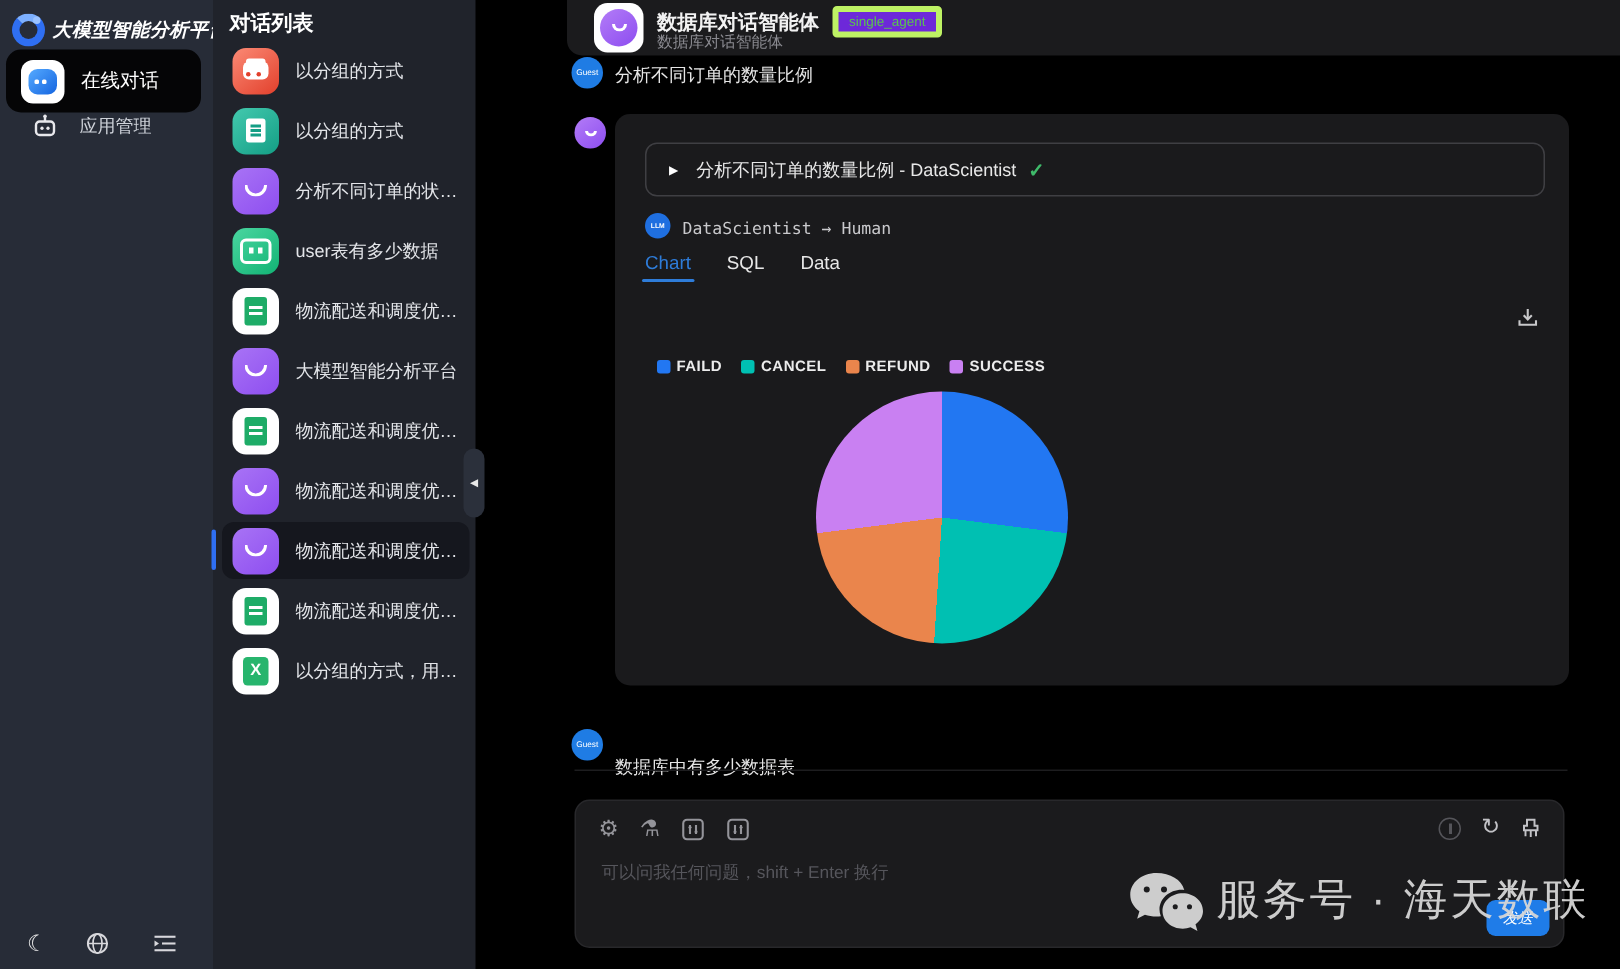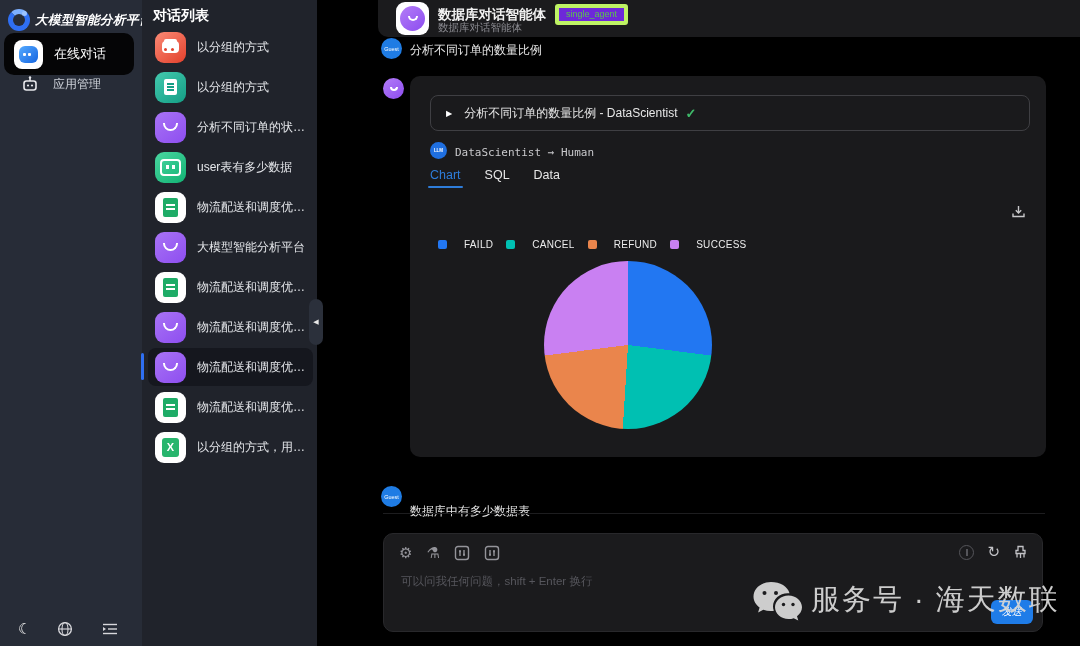--- a/index.html
+++ b/index.html
@@ -88,21 +88,21 @@
   .tab.active::after { content:""; position:absolute; left:-2px; right:-2px; bottom:0; height:2px; background:#2e7cd9; border-radius:1px; }
   .rec-row { position:absolute; left:20px; top:124px; display:flex; align-items:center; }
   .rec-label { color:#dcdcde; font-size:12px; }
   .chart-select { margin-left:9px; width:124px; height:25px; background:#222429; border:1px solid #464b55; border-radius:4px; display:flex; align-items:center; position:relative; cursor:pointer; }
   .chart-select .val { color:#d6d6d8; font-size:12px; margin-left:9px; }
   .chev { position:absolute; right:9px; top:8px; width:6px; height:6px; border-right:1.5px solid #6b7280; border-bottom:1.5px solid #6b7280; transform:rotate(45deg); }
   .dl-btn { position:absolute; right:20px; top:128px; cursor:pointer; display:flex; }
   .legend { position:absolute; left:28px; top:163px; display:flex; align-items:center; }
   .legend-item { display:flex; align-items:center; margin-right:13px; }
   .legend-marker { width:9px; height:9px; border-radius:2px; }
-  .legend-label { color:#ececec; font-size:10px; font-weight:normal; margin-left:17px; letter-spacing:0.3px; }
+  .legend-label { color:#ececec; font-size:10px; font-weight:bold; margin-left:4px; letter-spacing:0.3px; }
   .pie { position:absolute; left:134px; top:185px; width:168px; height:168px; border-radius:50%; }
 
   .thin-div { position:absolute; left:383px; top:513px; width:662px; height:1px; background:#1d1d1f; }
 
   
   .composer { position:absolute; left:383px; top:533px; width:660px; height:99px; background:#1b1b1d; border:1px solid #28282b; border-radius:10px; }
   .tools-left { position:absolute; left:15px; top:10px; display:flex; align-items:center; }
   .tool { color:#94949a; margin-right:14px; display:inline-flex; cursor:pointer; }
   .tool.glyph { font-size:15px; line-height:18px; }
   .tools-right { position:absolute; right:14px; top:10px; display:flex; align-items:center; }

